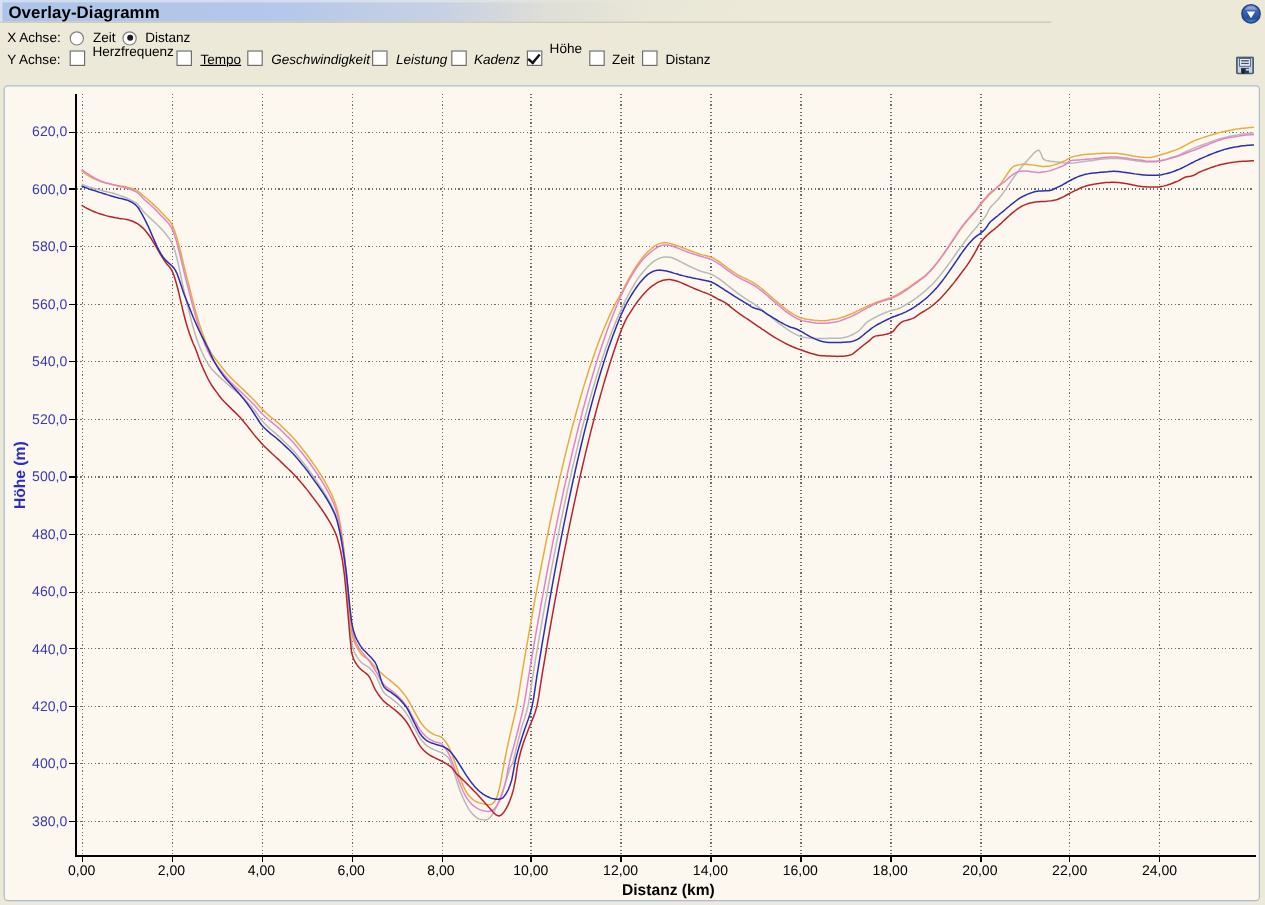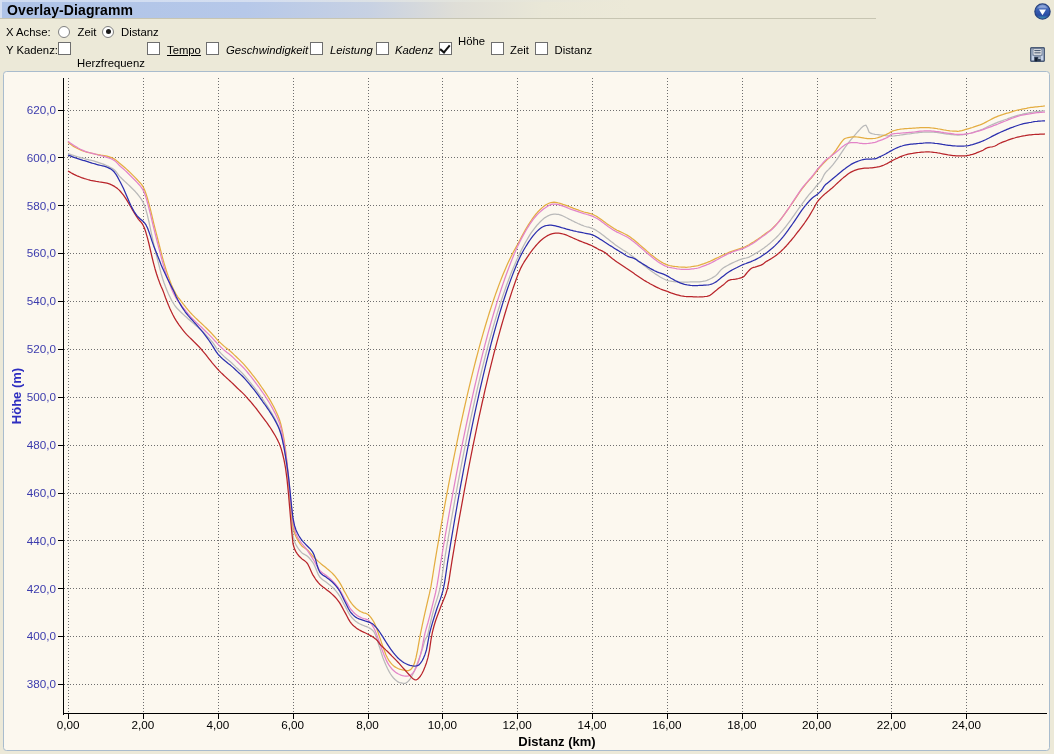--- a/index.html
+++ b/index.html
@@ -136,23 +136,23 @@
     </defs>
     <circle cx="8.5" cy="8.5" r="7.6" fill="url(#cbg)" stroke="#27427e" stroke-width="1.3"></circle>
     <path d="M5.0 6.6 L12.0 6.6 L8.5 12.3 Z" fill="#fff"></path>
     <path d="M3.4 5.2 A6.3 6.3 0 0 1 13.6 5.2 L3.4 5.2 Z" fill="#ffffff" opacity="0.28"></path>
   </svg>
   <div class="lbl" style="left:6px; top:25.5px;">X Achse:</div>
   <div class="radio" style="left:58px; top:25.5px;"></div>
   <div class="lbl" style="left:77.5px; top:25.5px;">Zeit</div>
   <div class="radio sel" style="left:102px; top:25.5px;"></div>
   <div class="lbl" style="left:121px; top:25.5px;">Distanz</div>
-  <div class="lbl" style="left:6px; top:43.5px;">Y Kadenz:</div>
+  <div class="lbl" style="left:6px; top:43.5px;">Y Achse:</div>
   <div class="cb" style="left:57.5px; top:41.5px;"></div>
-  <div class="lbl" style="left:77px; top:57px;">Herzfrequenz</div>
+  <div class="lbl" style="left:77px; top:38px;">Herzfrequenz</div>
   <div class="cb" style="left:147px; top:41.5px;"></div>
   <div class="lbl" style="left:167px; top:43.5px;text-decoration:underline;">Tempo</div>
   <div class="cb" style="left:206px; top:41.5px;"></div>
   <div class="lbl" style="left:226px; top:43.5px;font-style:italic;">Geschwindigkeit</div>
   <div class="cb" style="left:310px; top:41.5px;"></div>
   <div class="lbl" style="left:330px; top:43.5px;font-style:italic;">Leistung</div>
   <div class="cb" style="left:375.5px; top:41.5px;"></div>
   <div class="lbl" style="left:395px; top:43.5px;font-style:italic;">Kadenz</div>
   <div class="cb checked" style="left:438.5px; top:41.5px;"></div>
   <div class="lbl" style="left:458px; top:35px;">Höhe</div>

